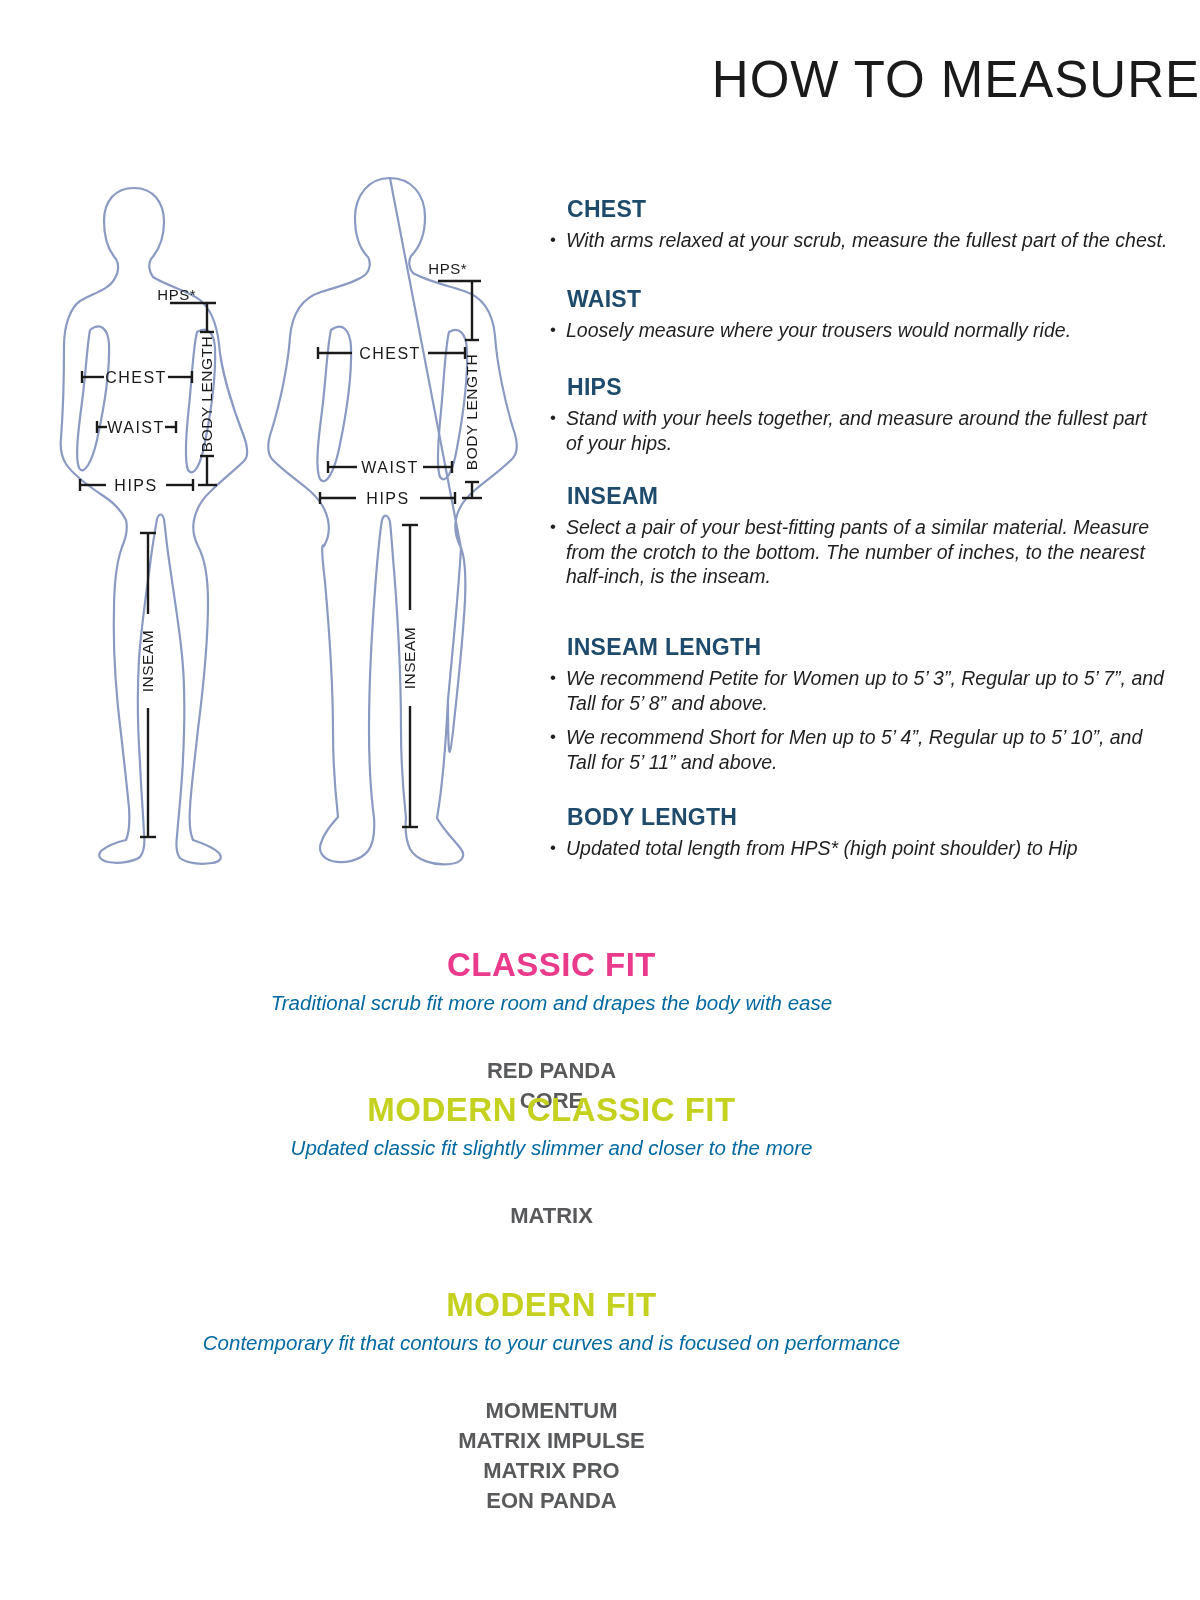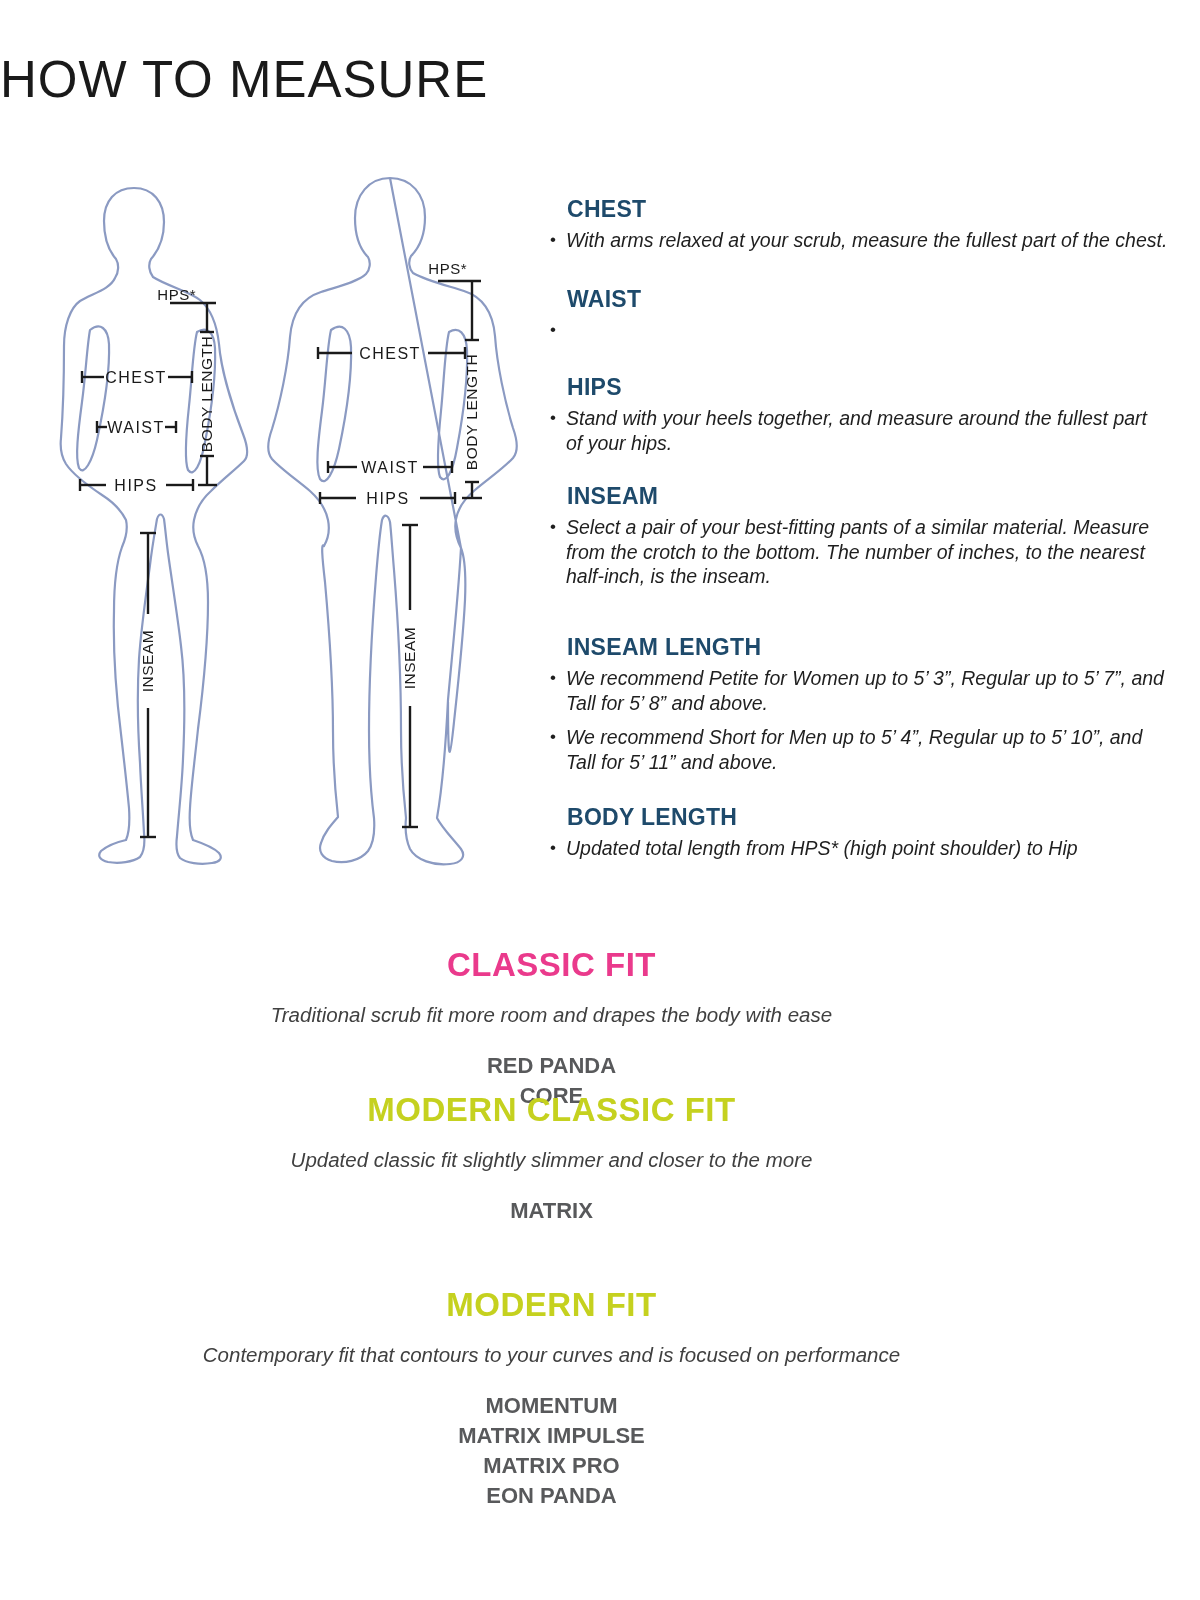--- a/index.html
+++ b/index.html
@@ -3,21 +3,21 @@
 <meta charset="utf-8">
 <style>
   * { margin:0; padding:0; box-sizing:border-box; }
   html,body { background:#ffffff; }
   body {
     width:1200px; height:1600px; position:relative; overflow:hidden;
     font-family:"Liberation Sans", sans-serif; color:#232323;
   }
   .page-title {
     position:absolute; top:50px; left:0; width:1200px;
-    text-align:left; font-size:51px; font-weight:400; letter-spacing:1px;
+    text-align:right; font-size:51px; font-weight:400; letter-spacing:1px;
     color:#1a1a1a;
   }
   
   .diagram { position:absolute; left:0; top:150px; width:540px; height:740px; }
   .figure-line { fill:none; stroke:#8b9ac2; stroke-width:2.2; stroke-linejoin:round; stroke-linecap:round; }
   .measure { stroke:#1a1a1a; stroke-width:2.4; }
   .mlabel { font-family:"Liberation Sans", sans-serif; font-size:16px; letter-spacing:1.5px; fill:#1a1a1a; }
   .mlabel.small { font-size:15px; letter-spacing:0.5px; }
   .mlabel.rot { font-size:15.5px; letter-spacing:0.5px; }
   
@@ -34,22 +34,22 @@
   }
   .msection li + li { margin-top:10px; }
   .msection .bullet {
     position:absolute; left:0; top:0; font-style:normal; font-size:17px;
   }
   
   .fit { position:absolute; left:0; width:1103px; text-align:center; }
   .fit h2 { font-size:33px; font-weight:bold; letter-spacing:0.5px; }
   .fit h2.pink  { color:#ea3a8c; }
   .fit h2.green { color:#c5d11f; }
-  .fit .desc { margin-top:19px; font-style:italic; font-size:20.5px; color:#404040; }
-  .fit .products { margin-top:24px; }
+  .fit .desc { margin-top:7px; font-style:italic; font-size:20.5px; color:#0369a1; }
+  .fit .products { margin-top:41px; }
   .fit .product { font-size:22px; font-weight:bold; color:#58595b; line-height:30px; }
 </style>
 </head>
 <body>
 
 <h1 class="page-title">HOW TO MEASURE</h1>
 
 <div class="diagram">
 <svg width="540" height="740" viewBox="0 0 540 740">
 
@@ -262,21 +262,21 @@
   <section class="msection" style="top:196px">
     <h2>CHEST</h2>
     <ul>
       <li><span class="bullet">•</span><span>With arms relaxed at your scrub, measure the fullest part of the chest.</span></li>
     </ul>
   </section>
 
   <section class="msection" style="top:286px">
     <h2>WAIST</h2>
     <ul>
-      <li><span class="bullet">•</span></li>
+      <li><span class="bullet">•</span><span>Loosely measure where your trousers would normally ride.</span></li>
     </ul>
   </section>
 
   <section class="msection" style="top:374px">
     <h2>HIPS</h2>
     <ul>
       <li><span class="bullet">•</span><span>Stand with your heels together, and measure around the fullest part of your hips.</span></li>
     </ul>
   </section>
 

